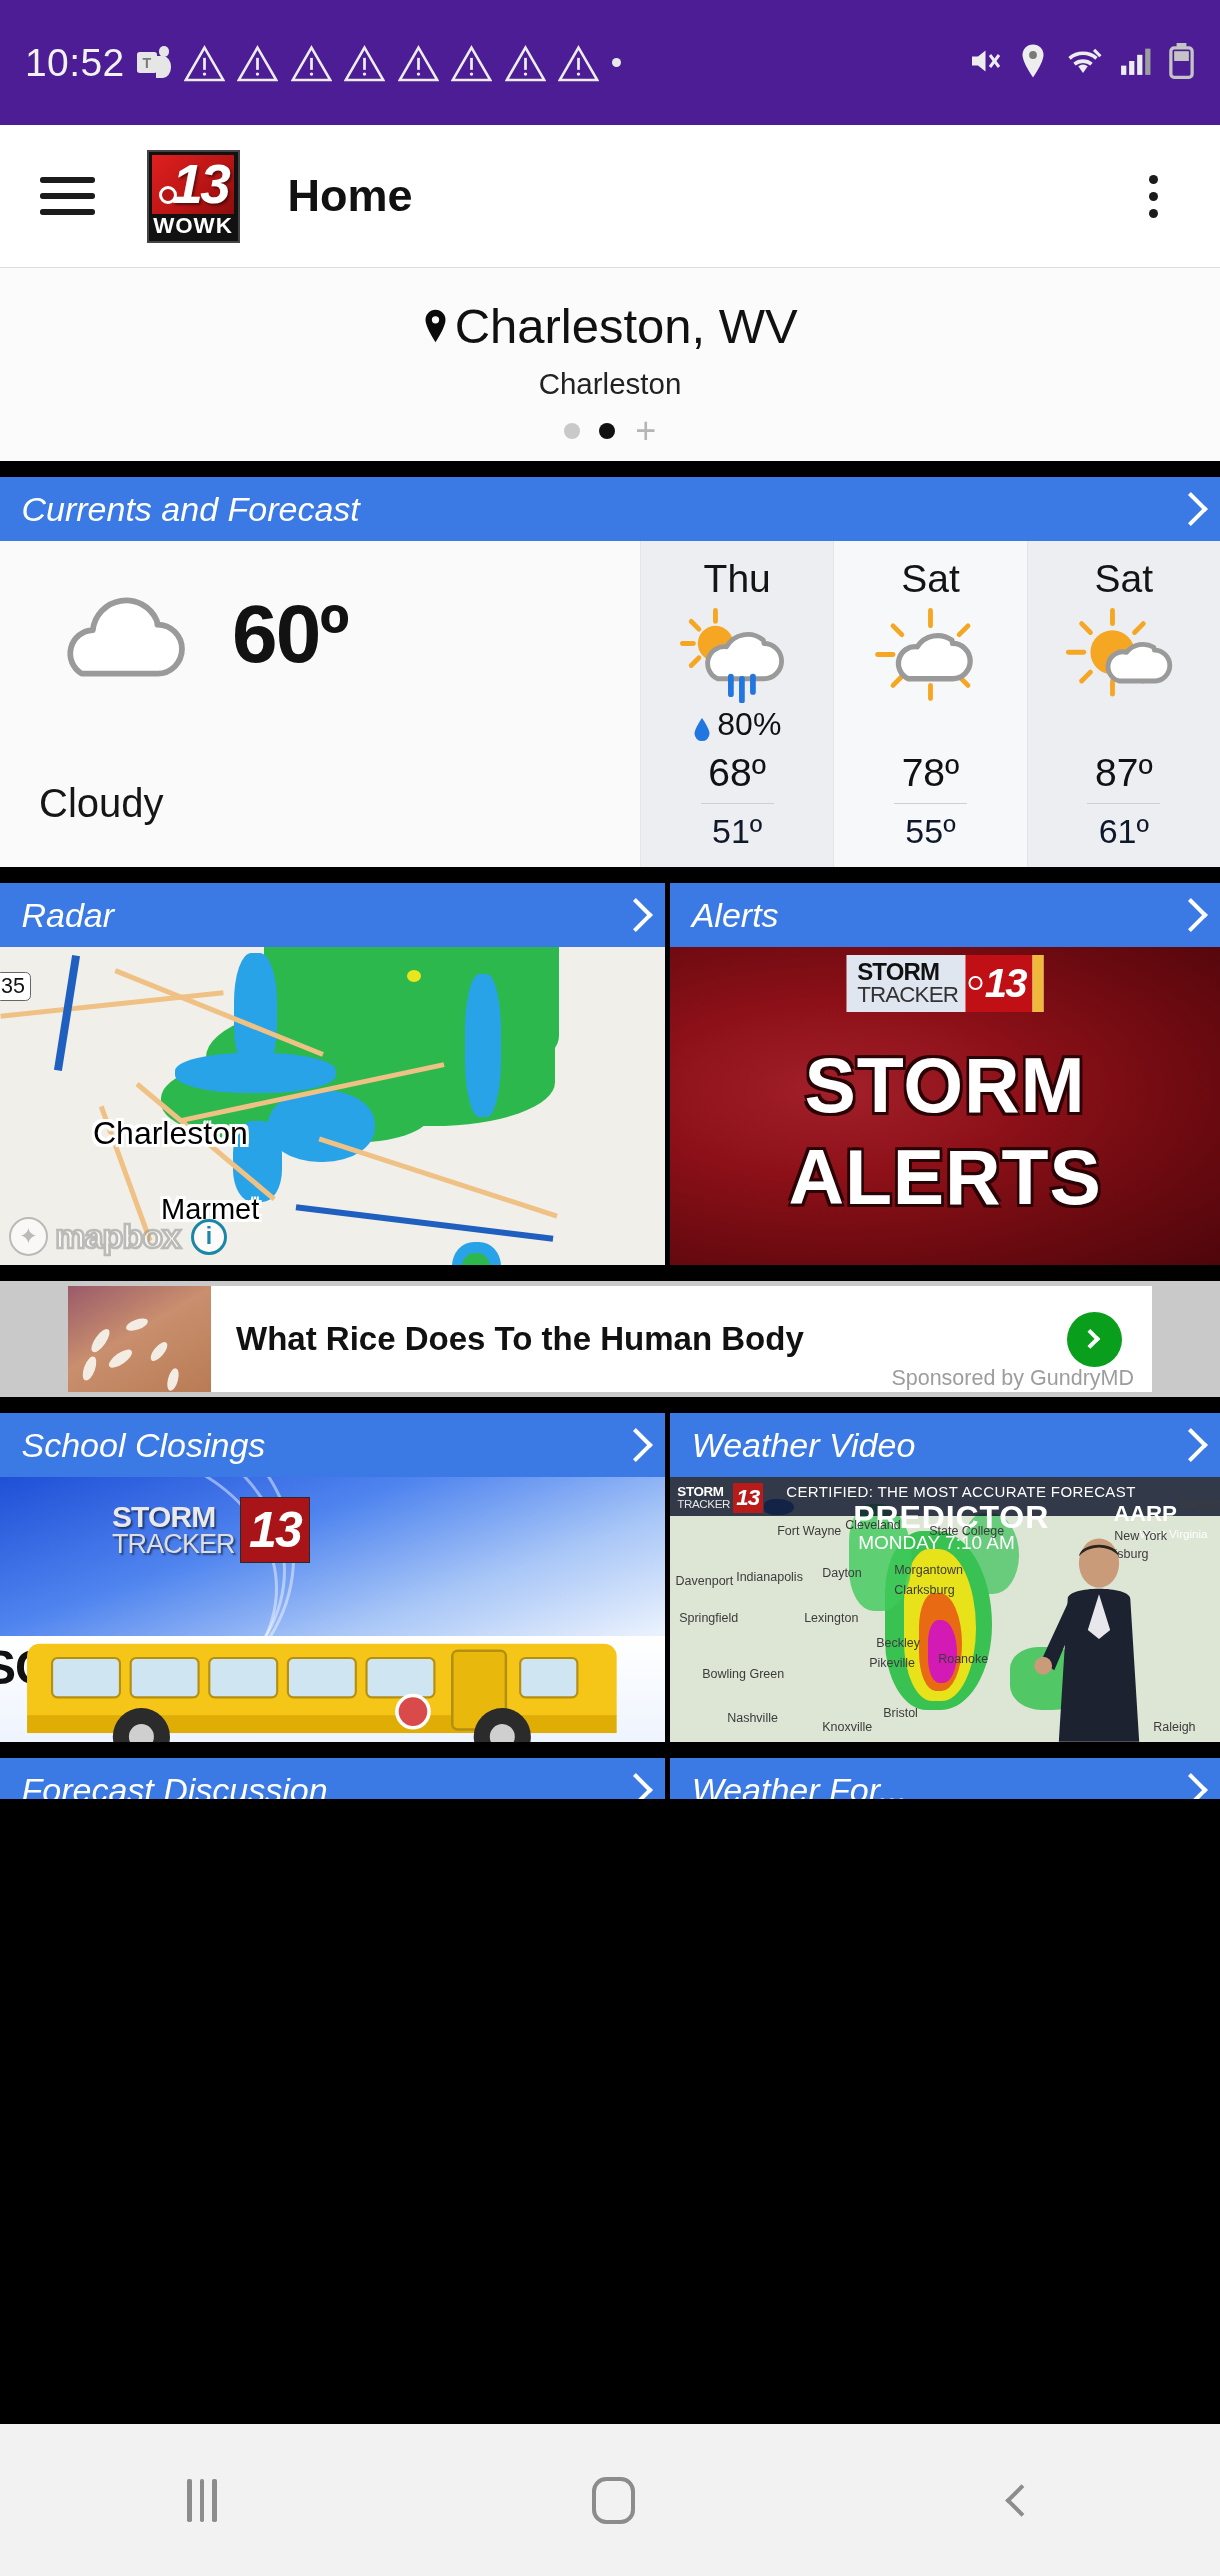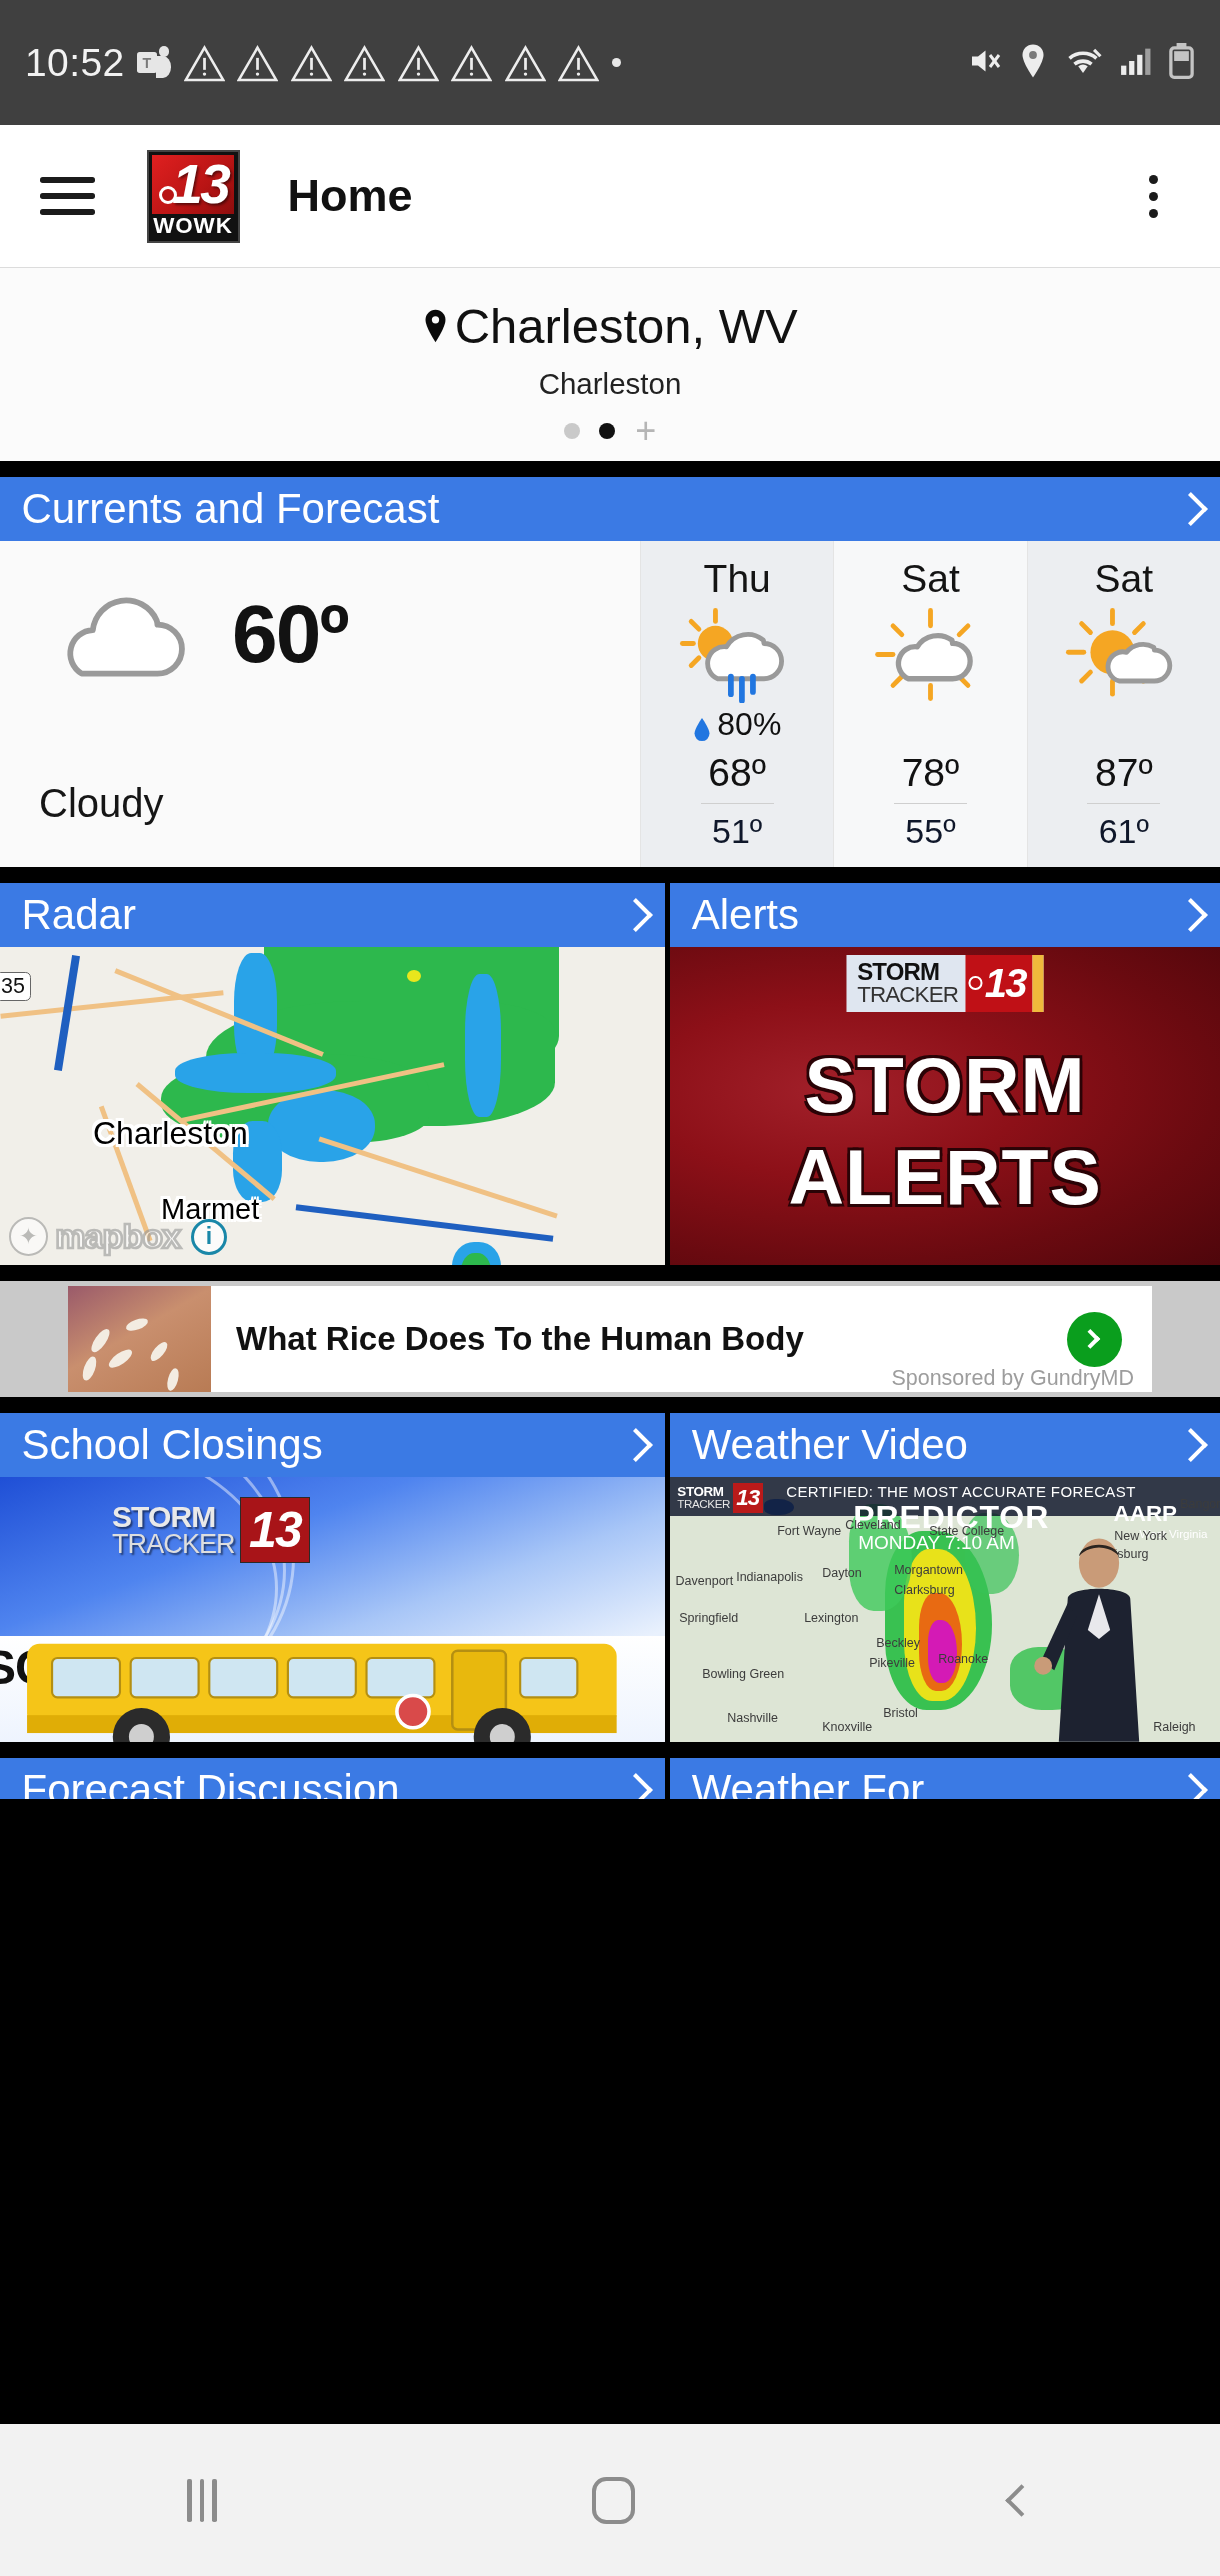--- a/index.html
+++ b/index.html
@@ -6,21 +6,21 @@
   html, body {
     width: 1220px; height: 2576px;
     background: #000;
     font-family: "Liberation Sans", sans-serif;
     overflow: hidden;
   }
   #screen { position: relative; width: 1220px; height: 2576px; background:#000; }
 
   
   .statusbar {
-    height: 125px; background: #404040;
+    height: 125px; background: #4c1d95;
     display: flex; align-items: center; padding: 4px 25px;
   }
   .sb-time { color: #f2f2f2; font-size: 39px; letter-spacing: 0.4px; }
   .sb-left { display:flex; align-items:center; gap: 12.5px; flex: 1; }
   .sb-right { display:flex; align-items:center; gap: 16px; }
   .teams-ico { width: 34px; height: 34px; position: relative; display:inline-block; }
   .teams-ico .tsq {
     position:absolute; left:0; top:6.3px; width:19.7px;height:21.5px;background:#e6e6e6;
     border-radius:2.7px; color:#7a7a7a; font-size:14.3px; font-weight:bold;
     display:flex;align-items:center;justify-content:center;
@@ -75,21 +75,21 @@
   .dots .d.inactive { background:#c9c9c9; }
   .dots .d.active { background:#111; }
   .dots .plus { color:#b5b5b5; font-size:36px; line-height:0.6; font-weight: 300;}
 
   
   .gap { height: 16px; background:#000; }
   .cardhead {
     background:#3b7ae4; color:#fff; height: 64px;
     display:flex;align-items:center;padding: 0 21.5px;
   }
-  .cardhead .t { font-size: 42px; flex:1; }
+  .cardhead .t { font-size: 34px; flex:1;font-style:italic; }
   .chev { width: 19.7px; height: 36px; position: relative; }
   .chev::before {
     content:''; position:absolute; left:0; top:5.4px; width: 19.7px; height: 19.7px;
     border-top: 4.5px solid #fff; border-right: 4.5px solid #fff;
     transform: rotate(45deg);
   }
 
   
   .curblock { background:#fafafa; display:flex; height: 326px; }
   .curleft { flex:1; position:relative; padding: 39px 0 0 39px; }

